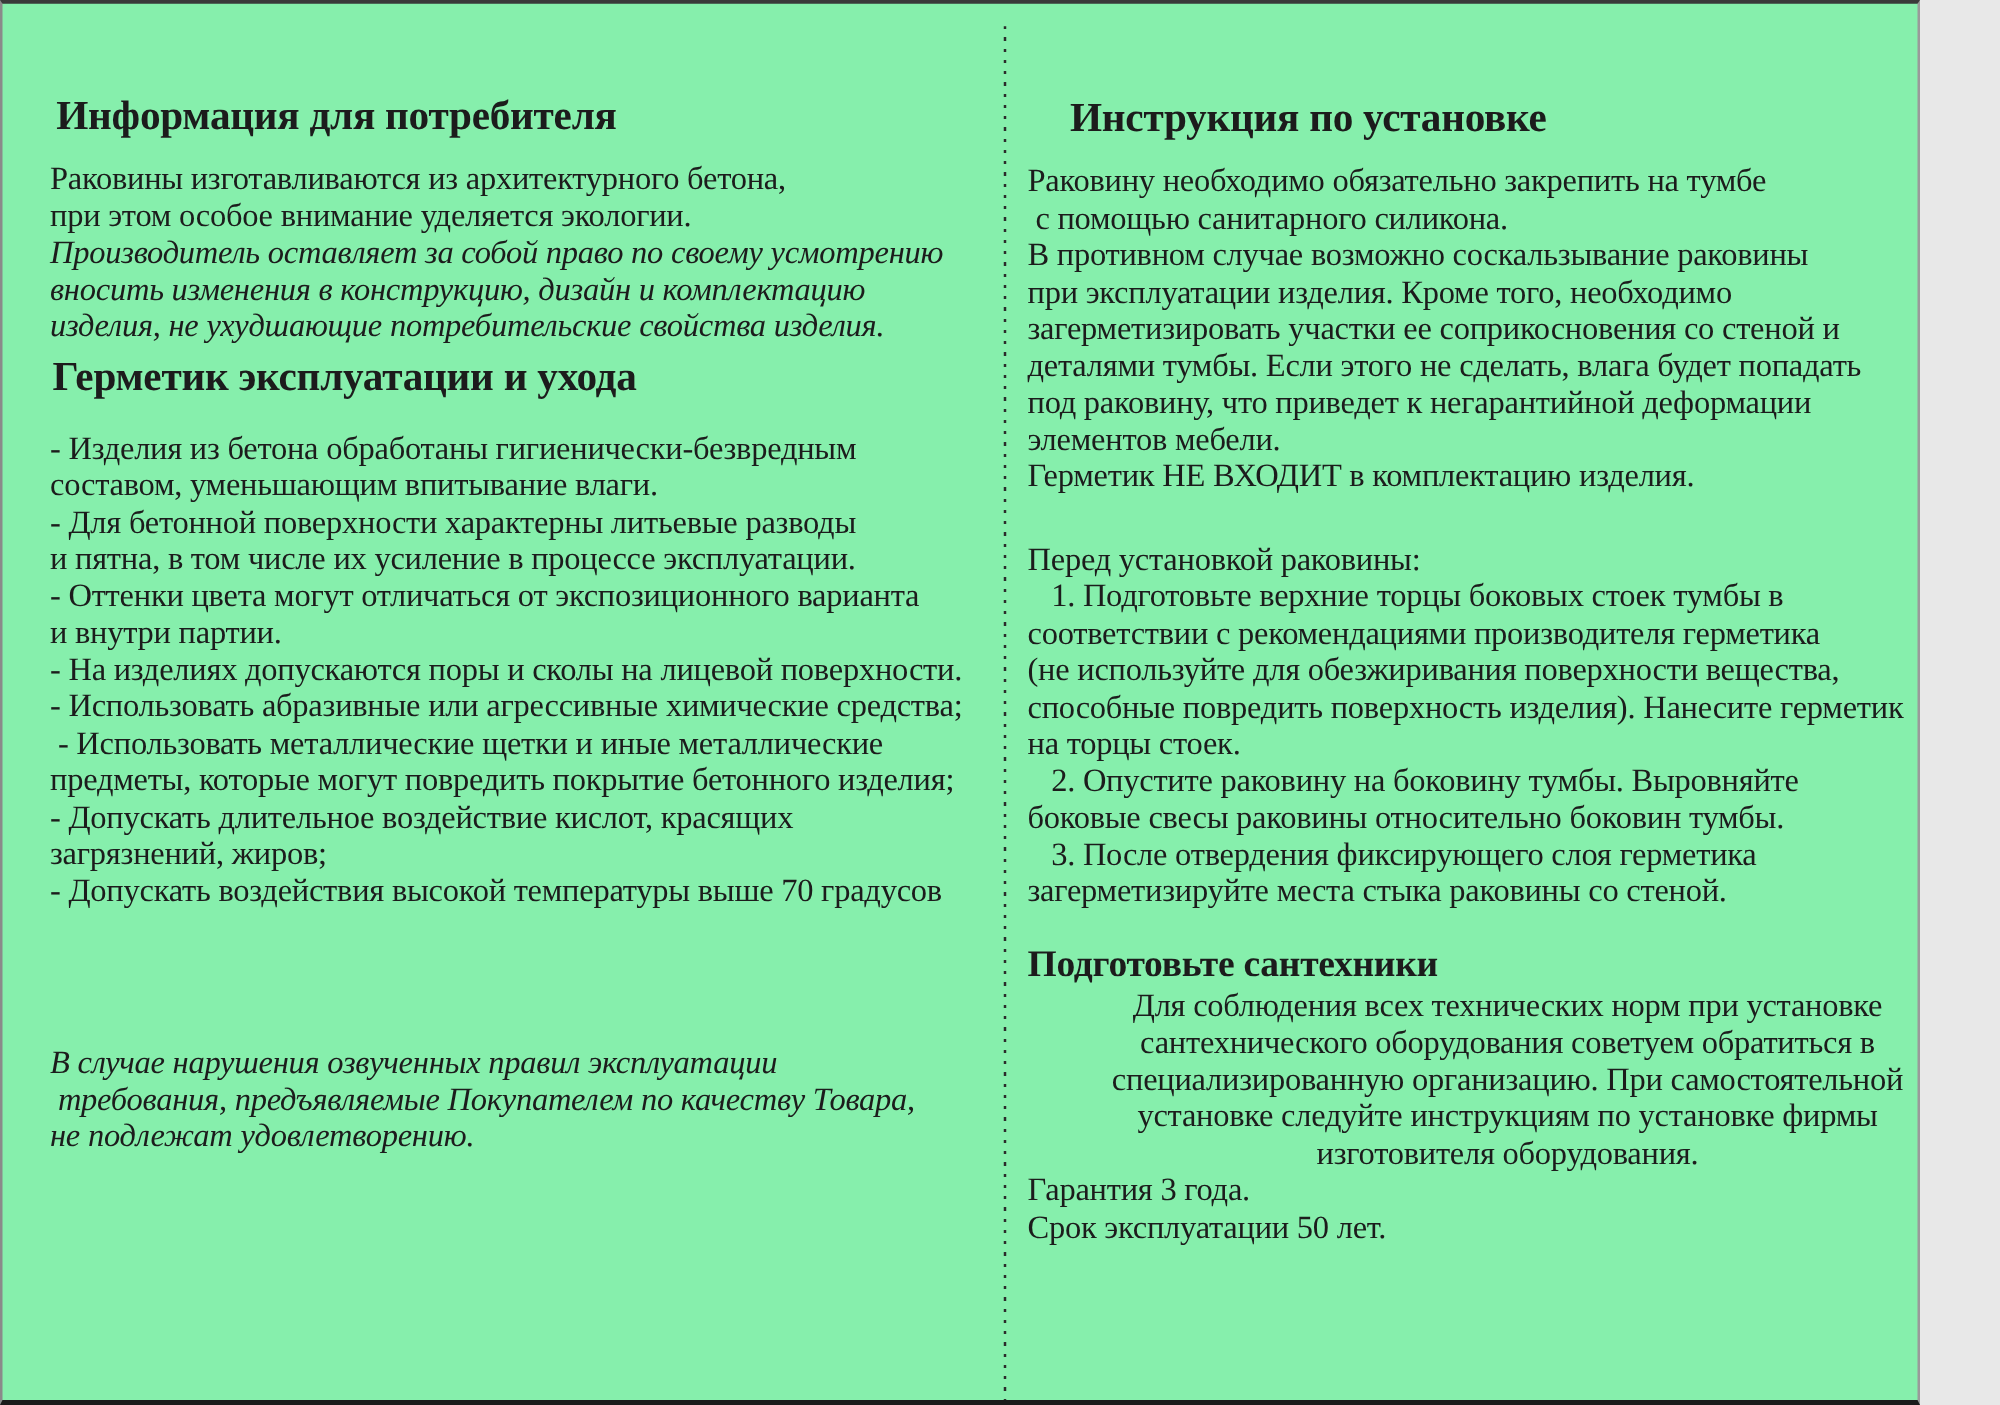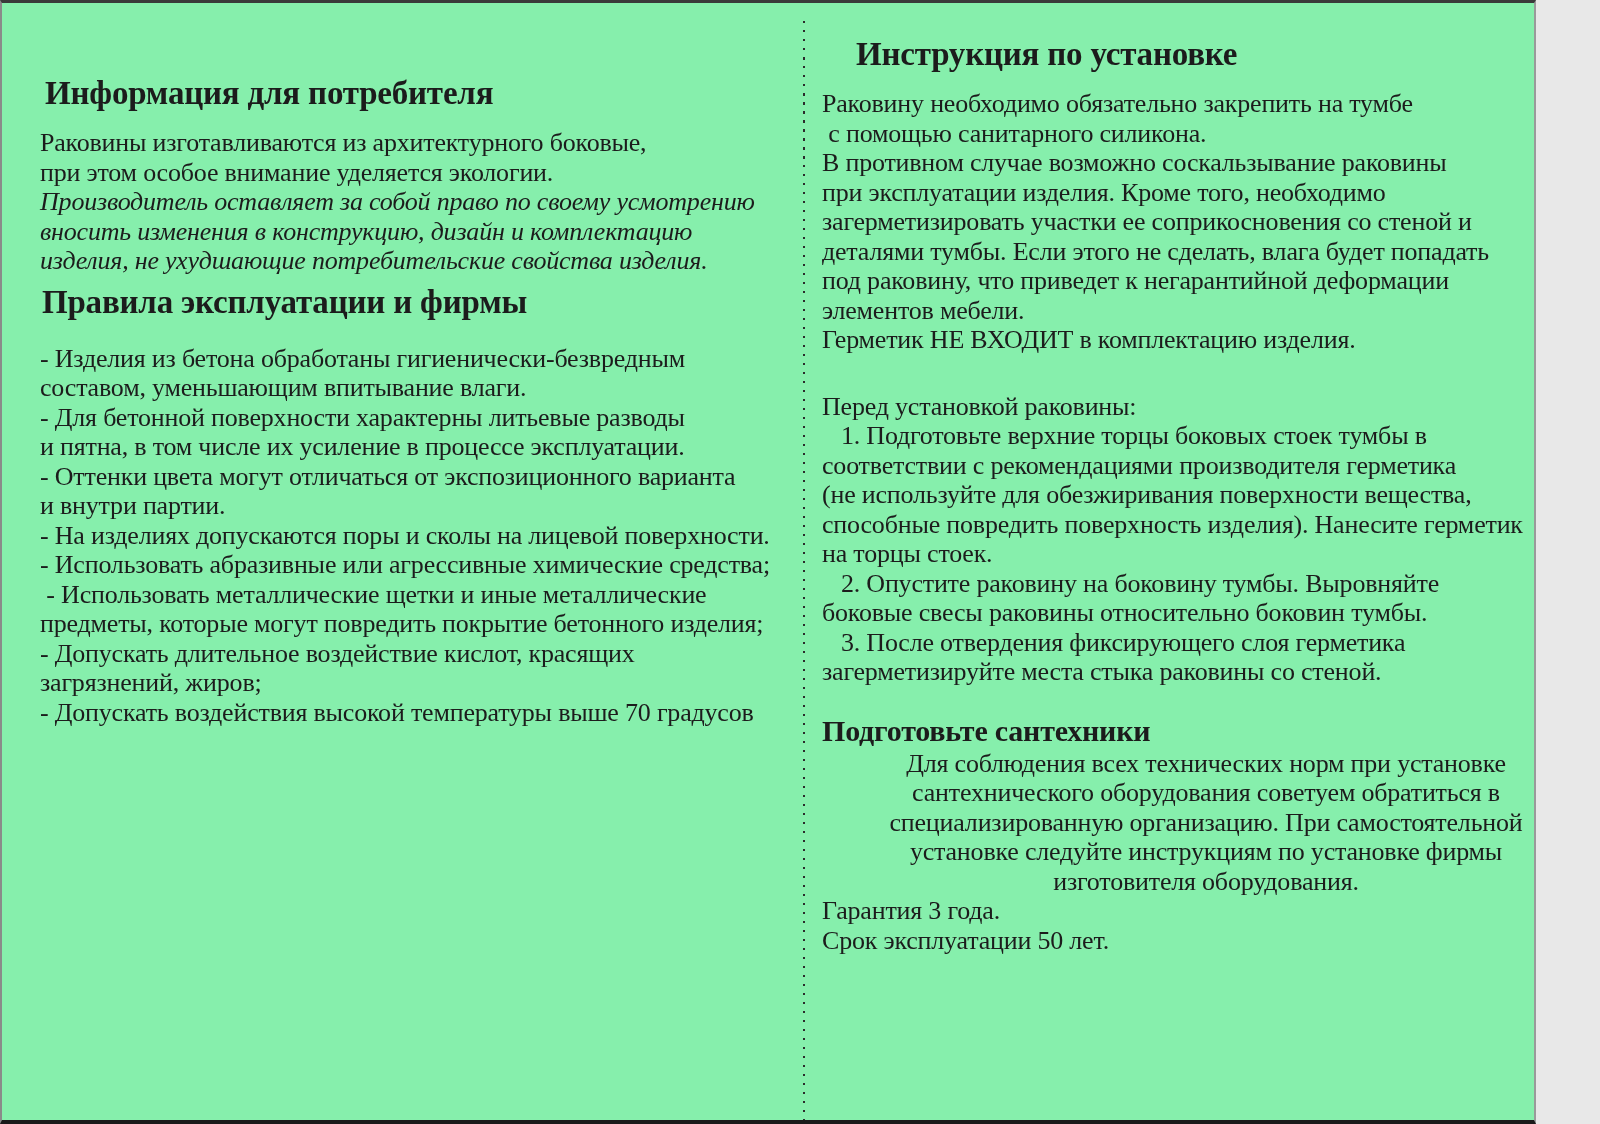--- a/index.html
+++ b/index.html
@@ -64,62 +64,65 @@
   .l-h1        { margin-top: 70px; padding-left: 5px; }
   .l-intro     { margin-top: 15px; }
   .l-note      { margin-top: 0; }
   .l-h2        { margin-top: 6px; padding-left: 2px; }
   .l-rules     { margin-top: 22px; }
   .l-prohead   { margin-top: 28px; }
   .l-proitems  { margin-top: 0; }
   .l-disclaim  { margin-top: 108px; }
 
   
-  .r-h1        { margin-top: 31px; padding-left: 34px; }
+  .r-h1        { margin-top: 72px; padding-left: 34px; }
   .r-install   { margin-top: 15px; }
   .r-steps     { margin-top: 37px; }
   .r-h2        { margin-top: 26px; }
   .r-plumb     { margin-top: 0; text-align: center; }
   .r-warranty  { }
 </style>
 </head>
 <body>
 
 <div class="page">
 
   <div class="fold-divider"></div>
 
   <div class="col col-left">
     <div class="h-major l-h1">Информация для потребителя</div>
 
-    <div class="body-text l-intro">Раковины изготавливаются из архитектурного боковые,
+    <div class="body-text l-intro">Раковины изготавливаются из архитектурного бетона,
 при этом особое внимание уделяется экологии.</div>
 
     <div class="body-text italic l-note">Производитель оставляет за собой право по своему усмотрению
 вносить изменения в конструкцию, дизайн и комплектацию
 изделия, не ухудшающие потребительские свойства изделия.</div>
 
-    <div class="h-major l-h2">Правила эксплуатации и фирмы</div>
+    <div class="h-major l-h2">Герметик эксплуатации и ухода</div>
 
     <div class="body-text l-rules">- Изделия из бетона обработаны гигиенически-безвредным
 составом, уменьшающим впитывание влаги.
 - Для бетонной поверхности характерны литьевые разводы
 и пятна, в том числе их усиление в процессе эксплуатации.
 - Оттенки цвета могут отличаться от экспозиционного варианта
 и внутри партии.
 - На изделиях допускаются поры и сколы на лицевой поверхности.</div>
 
 
     <div class="body-text l-proitems"><span class="bold">-</span><span> Использовать абразивные или агрессивные химические средства;
  - Использовать металлические щетки и иные металлические
 предметы, которые могут повредить покрытие бетонного изделия;
 - Допускать длительное воздействие кислот, красящих
 загрязнений, жиров;
 - Допускать воздействия высокой температуры выше 70 градусов</span></div>
 
+    <div class="body-text italic l-disclaim">В случае нарушения озвученных правил эксплуатации
+ требования, предъявляемые Покупателем по качеству Товара,
+не подлежат удовлетворению.</div>
   </div>
 
   <div class="col col-right">
     <div class="h-major r-h1">Инструкция по установке</div>
 
     <div class="body-text r-install"><span>Раковину </span><span class="bold">необходимо обязательно закрепить</span><span> на тумбе
  с помощью санитарного силикона.
 В противном случае возможно соскальзывание раковины
 при эксплуатации изделия. Кроме того, необходимо
 загерметизировать участки ее соприкосновения со стеной и

